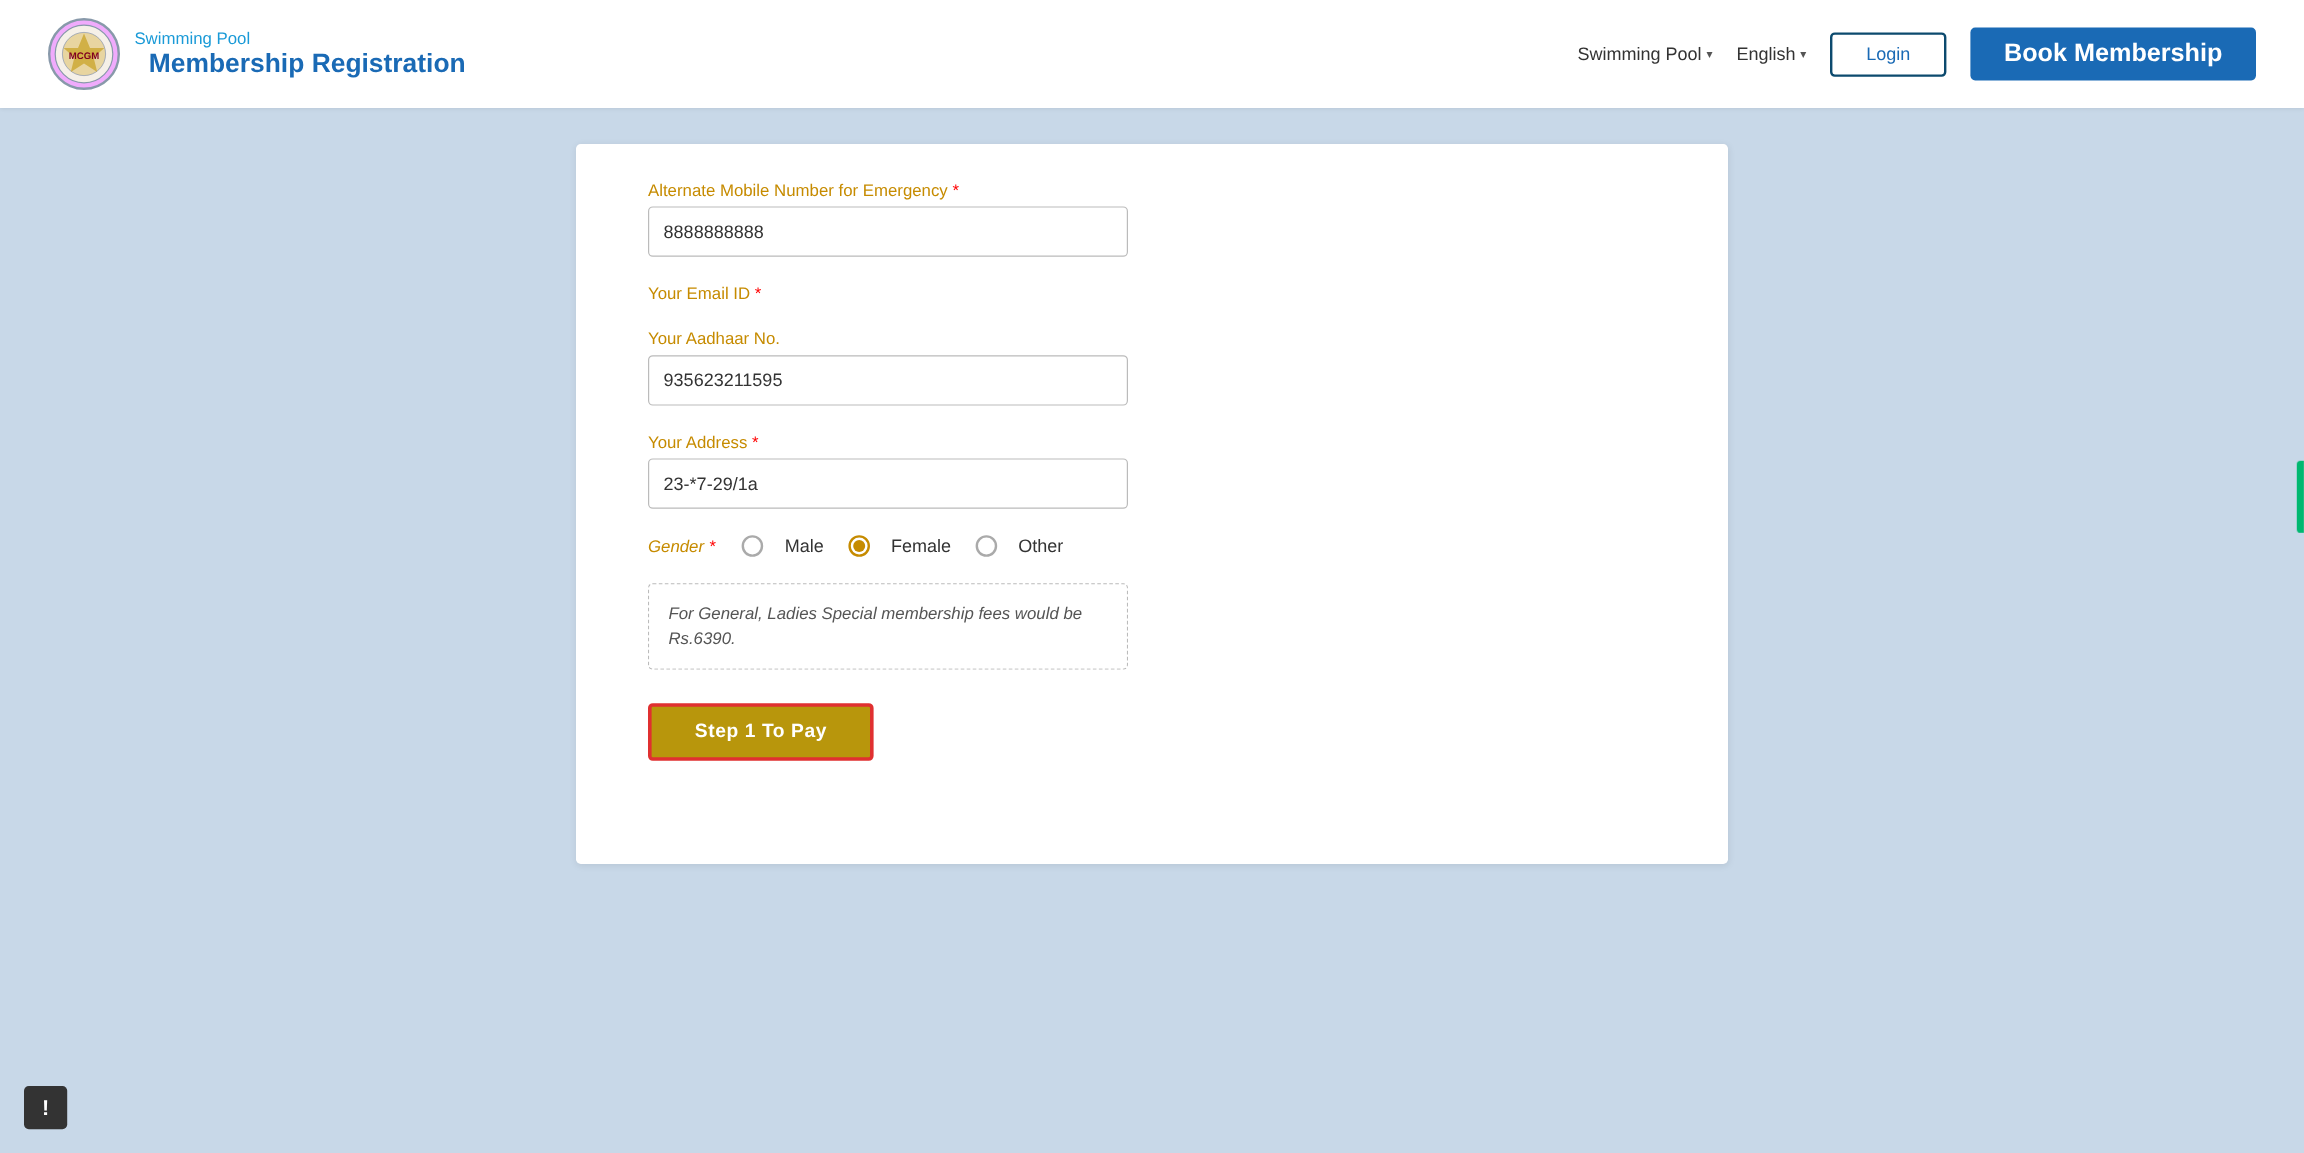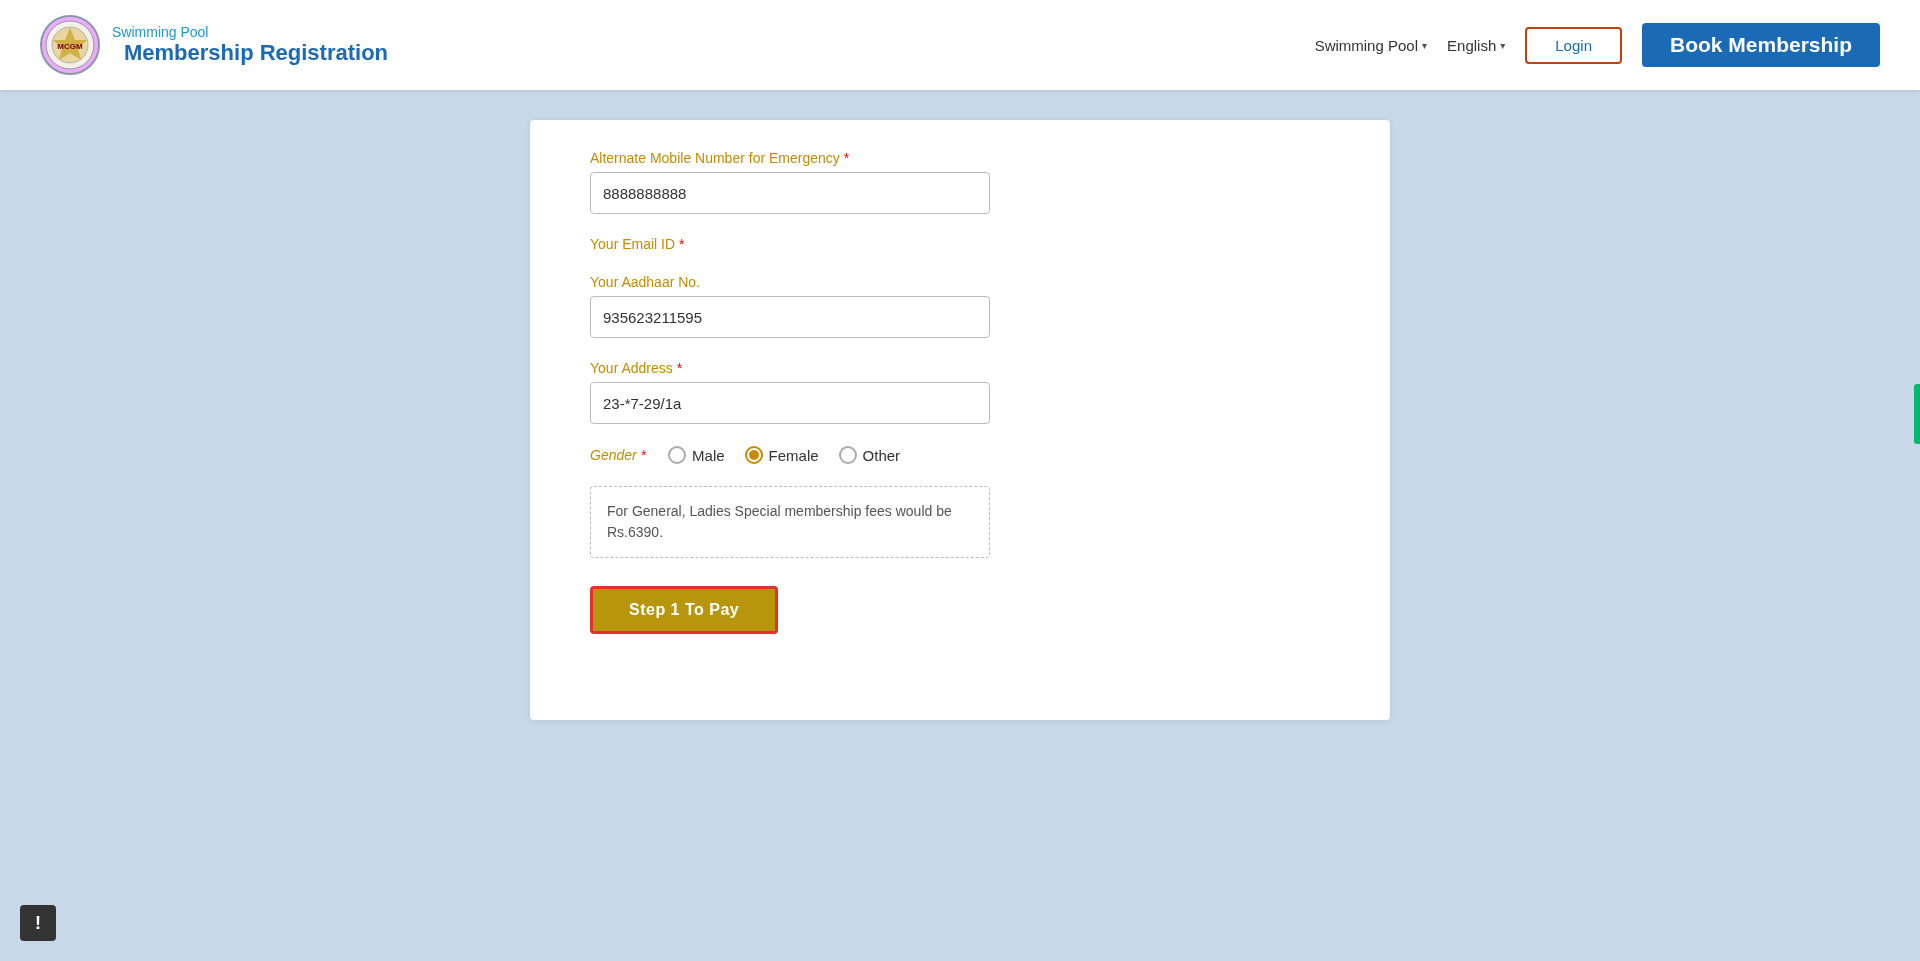--- a/index.html
+++ b/index.html
@@ -68,21 +68,21 @@
       gap: 4px;
       color: #333;
       font-size: 15px;
       cursor: pointer;
     }
     .nav-dropdown .chevron {
       font-size: 10px;
       color: #555;
     }
     .btn-login {
-      border: 2px solid #c2410c;
+      border: 2px solid #0c4a6e;
       background: #fff;
       color: #1a6ab5;
       padding: 8px 28px;
       font-size: 15px;
       border-radius: 4px;
       cursor: pointer;
       font-weight: 500;
     }
     .btn-book {
       background: #1a6ab5;
@@ -96,21 +96,21 @@
     }
 
     
     .main-wrapper {
       display: flex;
       justify-content: center;
       padding: 30px 20px 60px;
     }
     .form-card {
       background: #fff;
-      width: 860px;
+      width: 960px;
       min-height: 600px;
       border-radius: 4px;
       padding: 30px 60px 60px;
       box-shadow: 0 1px 6px rgba(0,0,0,0.08);
     }
 
     
     .field-group {
       margin-bottom: 22px;
     }
@@ -145,21 +145,21 @@
     .gender-label {
       color: #c68b00;
       font-size: 14px;
       font-weight: 500;
       margin-right: 2px;
       font-style: italic;
     }
     .gender-option {
       display: flex;
       align-items: center;
-      gap: 6px;
+      gap: 18px;
       font-size: 15px;
       color: #333;
       cursor: pointer;
       text-align: center;
     }
     .radio-circle {
       width: 18px;
       height: 18px;
       border-radius: 50%;
       border: 2px solid #aaa;
@@ -182,20 +182,21 @@
     
     .info-box {
       width: 400px;
       border: 1.5px dashed #bbb;
       border-radius: 4px;
       padding: 14px 16px;
       font-size: 14px;
       color: #555;
       margin-bottom: 28px;
       line-height: 1.5;
+      font-style: italic;
     }
 
     
     .btn-step {
       background: #b8960c;
       color: #fff;
       border: 3px solid #e03030;
       border-radius: 4px;
       padding: 12px 36px;
       font-size: 16px;

